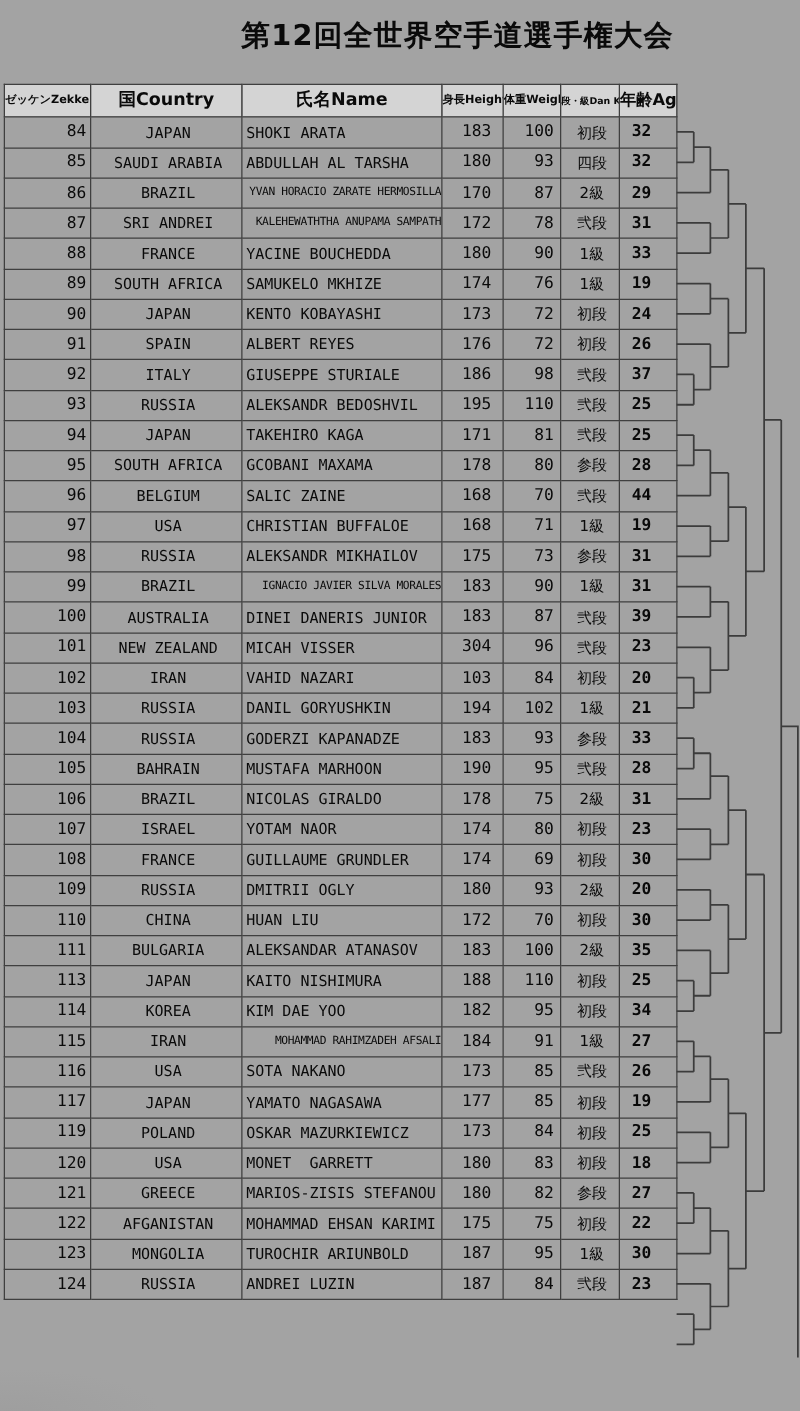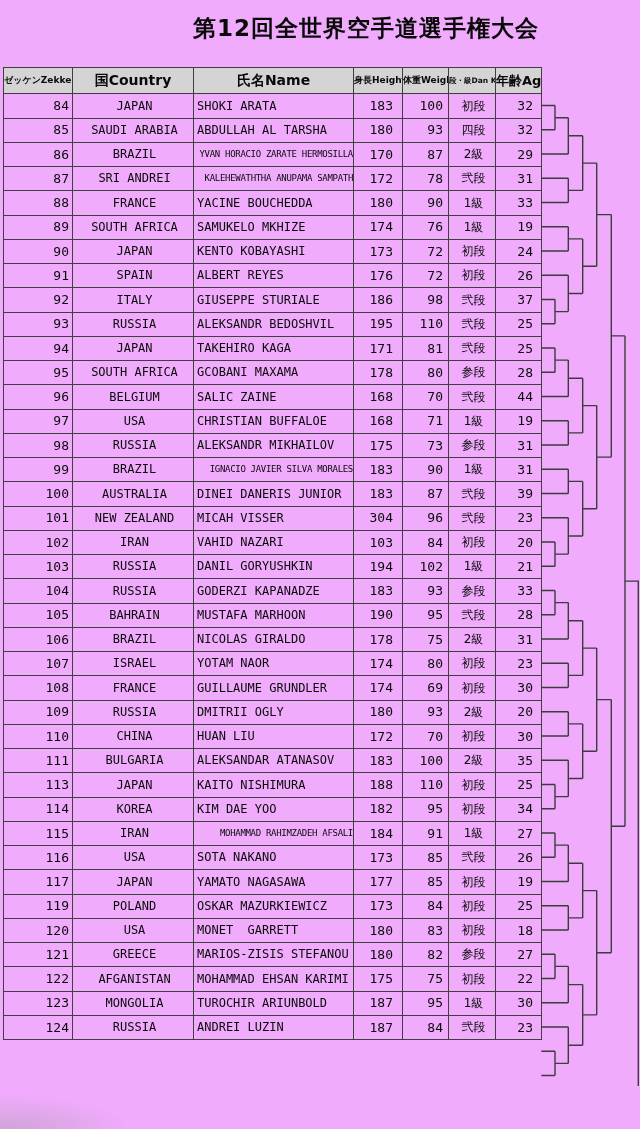--- a/index.html
+++ b/index.html
@@ -2,21 +2,21 @@
 <html style="--header-bg: #d4d4d4; --grid-line: #3f3f3f; --bracket-line: #3c3c3c; --text: #0a0a0a;"><head>
 <meta charset="utf-8">
 <style>
   :root{
     --header-bg:#d4d4d4;
     --grid-line:#3f3f3f;
     --bracket-line:#3c3c3c;
     --text:#0a0a0a;
   }
   html,body{margin:0;padding:0;background:#ffffff;}
-  .page{position:relative;width:640px;height:1129px;background:#f0abfc;overflow:hidden;
+  .page{position:relative;width:640px;height:1129px;background:#a3a3a3;overflow:hidden;
         font-family:"DejaVu Sans Mono","Liberation Mono",monospace;color:var(--text);}
   .title{position:absolute;top:13px;left:0;width:640px;box-sizing:border-box;padding-left:92px;
          text-align:center;font-family:"DejaVu Sans","Liberation Sans",sans-serif;
          font-weight:bold;font-size:23px;letter-spacing:1px;white-space:nowrap;}
   table.roster{position:absolute;left:3px;top:66.5px;width:538px;table-layout:fixed;
                border-collapse:collapse;}
   .roster th,.roster td{border:1.4px solid var(--grid-line);padding:0;vertical-align:middle;
                overflow:hidden;white-space:pre;line-height:1.05;}
   .roster thead tr{height:26.9px;}
   .roster tbody tr{height:24.25px;}
@@ -24,21 +24,21 @@
                font-family:"DejaVu Sans","Liberation Sans",sans-serif;font-weight:bold;}
   th.h-zekken{font-size:9px;font-weight:normal;}
   th.h-country,th.h-name{font-size:14px;}
   th.h-height,th.h-weight{font-size:9px;}
   th.h-dan{font-size:7.5px;}
   th.h-age{font-size:13px;}
   td.num{text-align:right;font-size:13px;padding-right:4px;}
   td.c-zekken{padding-right:3px;}
   td.c-height{padding-right:9px;}
   td.c-weight{padding-right:5px;}
-  td.c-age{padding-right:8px;}
+  td.c-age{padding-right:20px;font-weight:bold;}
   td.txt{text-align:center;font-size:12px;padding-left:3px;}
   td.name{text-align:left;font-size:12px;padding-left:3px;}
   td.name.small{font-size:9px;letter-spacing:-0.3px;text-align:right;}
   td.dan{text-align:center;font-size:12px;padding-left:3px;
          font-family:"DejaVu Sans","Liberation Sans",sans-serif;}
   svg.bracket{position:absolute;left:0;top:0;width:640px;height:1129px;pointer-events:none;}
   .smudge{position:absolute;left:0;bottom:0;width:130px;height:34px;
           background:radial-gradient(ellipse at 8% 100%, rgba(150,150,150,0.35), rgba(255,255,255,0) 70%);}
 </style>
 </head>

